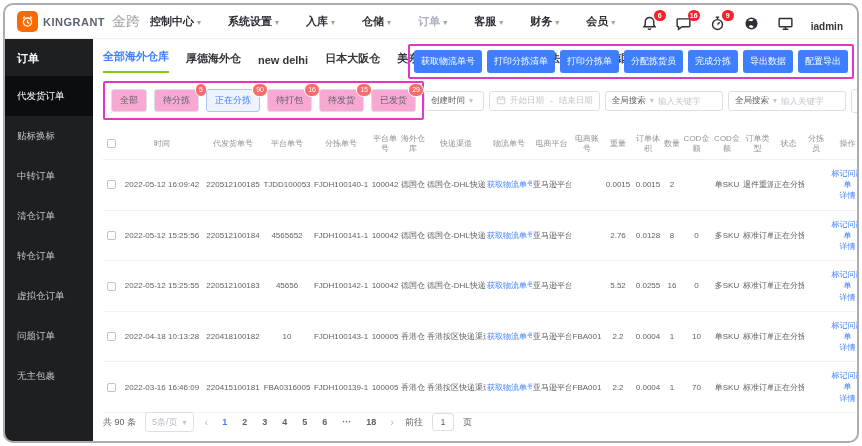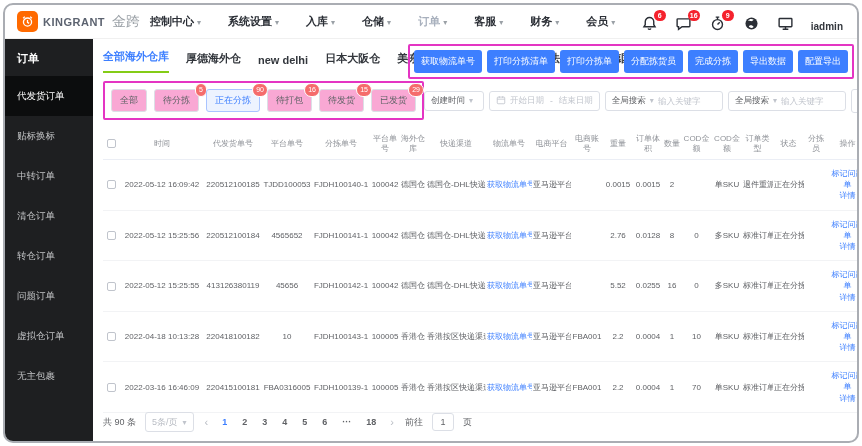--- a/index.html
+++ b/index.html
@@ -142,22 +142,22 @@
 
   <div class="layout">
 
     <div class="sidebar">
       <div class="sidebar-title">订单</div>
       <div class="side-item active">代发货订单</div>
       <div class="side-item">贴标换标</div>
       <div class="side-item">中转订单</div>
       <div class="side-item">清仓订单</div>
       <div class="side-item">转仓订单</div>
+      <div class="side-item">虚拟仓订单</div>
       <div class="side-item">问题订单</div>
-      <div class="side-item">虚拟仓订单</div>
       <div class="side-item">无主包裹</div>
     </div>
 
     <div class="main">
 
       <div class="tabs">
         <span class="tab active">全部海外仓库</span>
         <span class="tab">厚德海外仓</span>
         <span class="tab">new delhi</span>
         <span class="tab">日本大阪仓</span>
@@ -308,21 +308,21 @@
             <td>0</td>
             <td>多SKU</td>
             <td>标准订单</td>
             <td>正在分拣</td>
             <td></td>
             <td class="wrap"><a class="tlink">标记问题单</a><br><a class="tlink">详情</a></td>
           </tr>
           <tr>
             <td><span class="cbx"></span></td>
             <td>2022-05-12 15:25:55</td>
-            <td>413126380119</td>
+            <td>220512100183</td>
             <td>45656</td>
             <td>FJDH100142-1</td>
             <td>100042</td>
             <td>德国仓</td>
             <td>德国仓-DHL快递</td>
             <td><a class="tlink">获取物流单号</a></td>
             <td>亚马逊平台</td>
             <td></td>
             <td>5.52</td>
             <td>0.0255</td>

